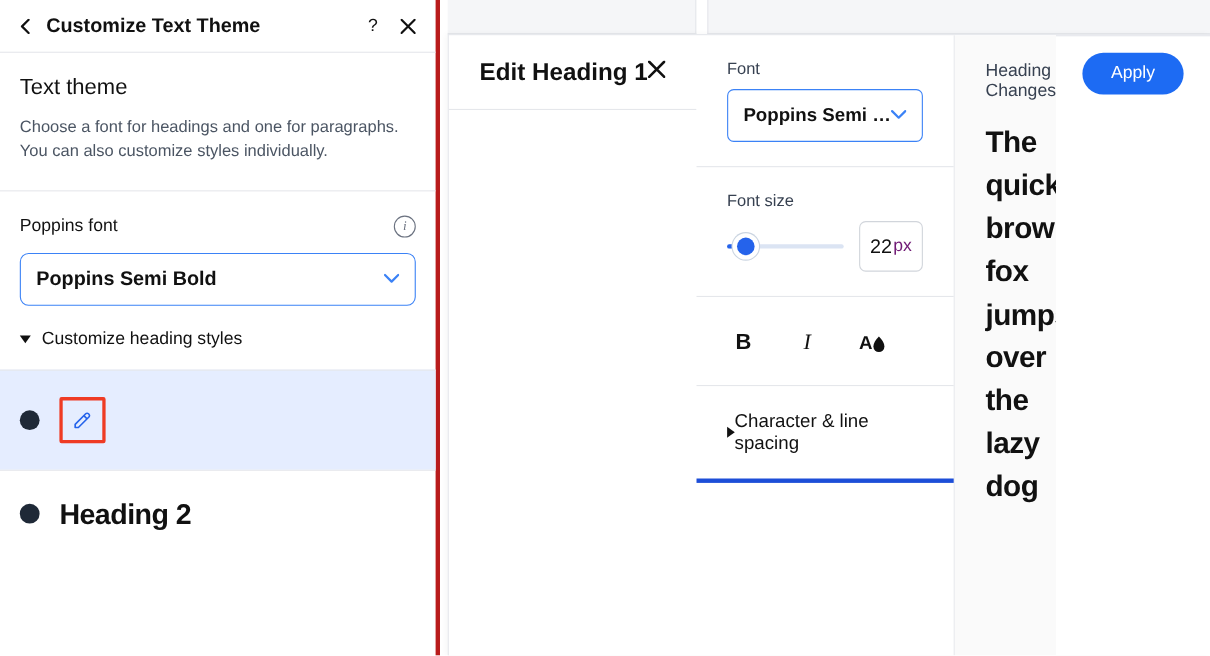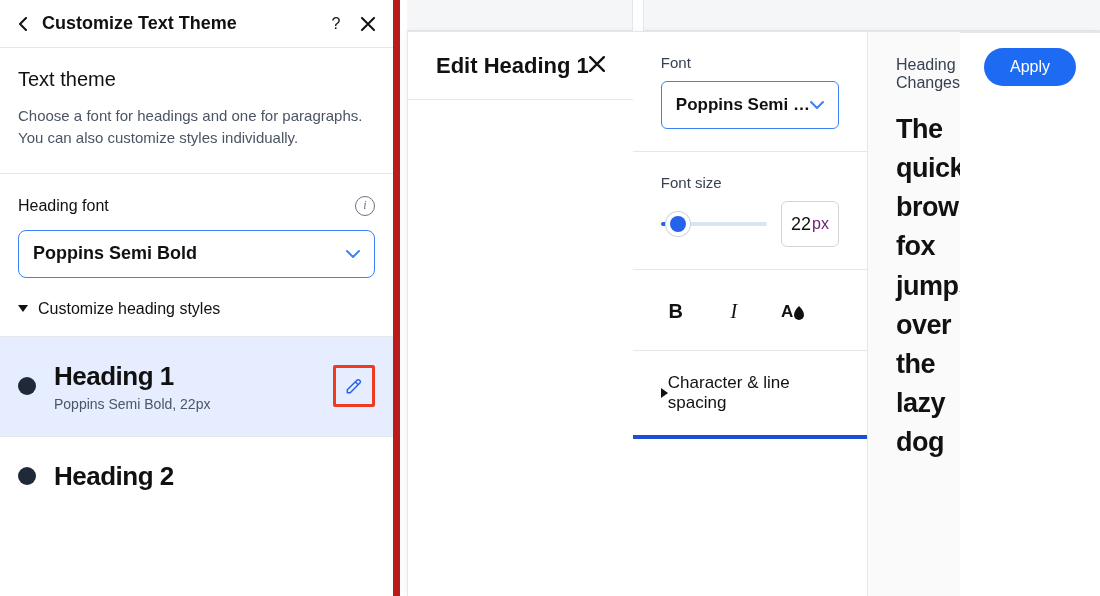--- a/index.html
+++ b/index.html
@@ -2,21 +2,21 @@
 <html><head>
 <meta charset="utf-8">
 <style>
   * { box-sizing: border-box; margin: 0; padding: 0; font-family: -apple-system, BlinkMacSystemFont, "Segoe UI", Helvetica, Arial, sans-serif; }
   html, body { width: 1100px; height: 596px; overflow: hidden; background: #fff; }
   .root { position: relative; width: 1100px; height: 596px; }
 
   
   .left-panel {
     position: absolute; left: 0; top: 0; width: 400px; height: 596px;
-    border-right: 7px solid #b91c1c;
+    border-right: 4px solid #b91c1c;
   }
   .lp-header {
     height: 48px; display: flex; align-items: center; padding: 0 14px;
     border-bottom: 1px solid #e5e7eb;
     gap: 10px;
   }
   .lp-back { width: 18px; height: 18px; display:flex; align-items:center; justify-content:center; cursor:pointer; color:#111; }
   .lp-title { font-size: 18px; font-weight: 700; color:#111; flex:1; }
   .lp-help { width: 22px; height:22px; display:flex; align-items:center; justify-content:center; color:#111; font-size:16px; cursor:pointer; }
   .lp-close { width: 22px; height:22px; display:flex; align-items:center; justify-content:center; cursor:pointer; color:#111; }
@@ -153,45 +153,41 @@
           </svg>
     </div>
   </div>
 
   <div class="lp-body">
     <div class="lp-section-title">Text theme</div>
     <div class="lp-desc">Choose a font for headings and one for paragraphs. You can also customize styles individually.</div>
     <div class="lp-divider"></div>
 
     <div class="lp-row-label">
-      <div class="lp-label">Heading font</div>
+      <div class="lp-label">Poppins font</div>
       <div class="info-icon">i</div>
     </div>
 
     <div class="font-select">
       <span class="font-select-text">Poppins Semi Bold</span>
       <span class="chev-down">
         <svg width="14" height="10" viewBox="0 0 14 10">
               <path d="M1 2 L7 8 L13 2" stroke="#3b82f6" stroke-width="2" fill="none" stroke-linecap="round" stroke-linejoin="round"></path>
             </svg>
       </span>
     </div>
 
     <div class="lp-sub">
       <div class="triangle-down"></div>
       <div class="lp-sub-text">Customize heading styles</div>
     </div>
   </div>
 
   <div class="heading-item active">
     <div class="bullet"></div>
-    <div class="heading-text">
-      <div class="heading-title">Heading 1</div>
-      <div class="heading-meta">Poppins Semi Bold, 22px</div>
-    </div>
     <div class="edit-box">
       <svg class="pencil" width="20" height="20" viewBox="0 0 24 24">
         <path d="M4 20 L4 16.5 L15.5 5 a2.1 2.1 0 0 1 3 0 l0.5 0.5 a2.1 2.1 0 0 1 0 3 L7.5 20 Z" fill="none" stroke="#2563eb" stroke-width="1.8" stroke-linejoin="round"></path>
         <path d="M13.5 7 L17 10.5" stroke="#2563eb" stroke-width="1.8"></path>
       </svg>
     </div>
   </div>
 
   <div class="heading-item">
     <div class="bullet"></div>

